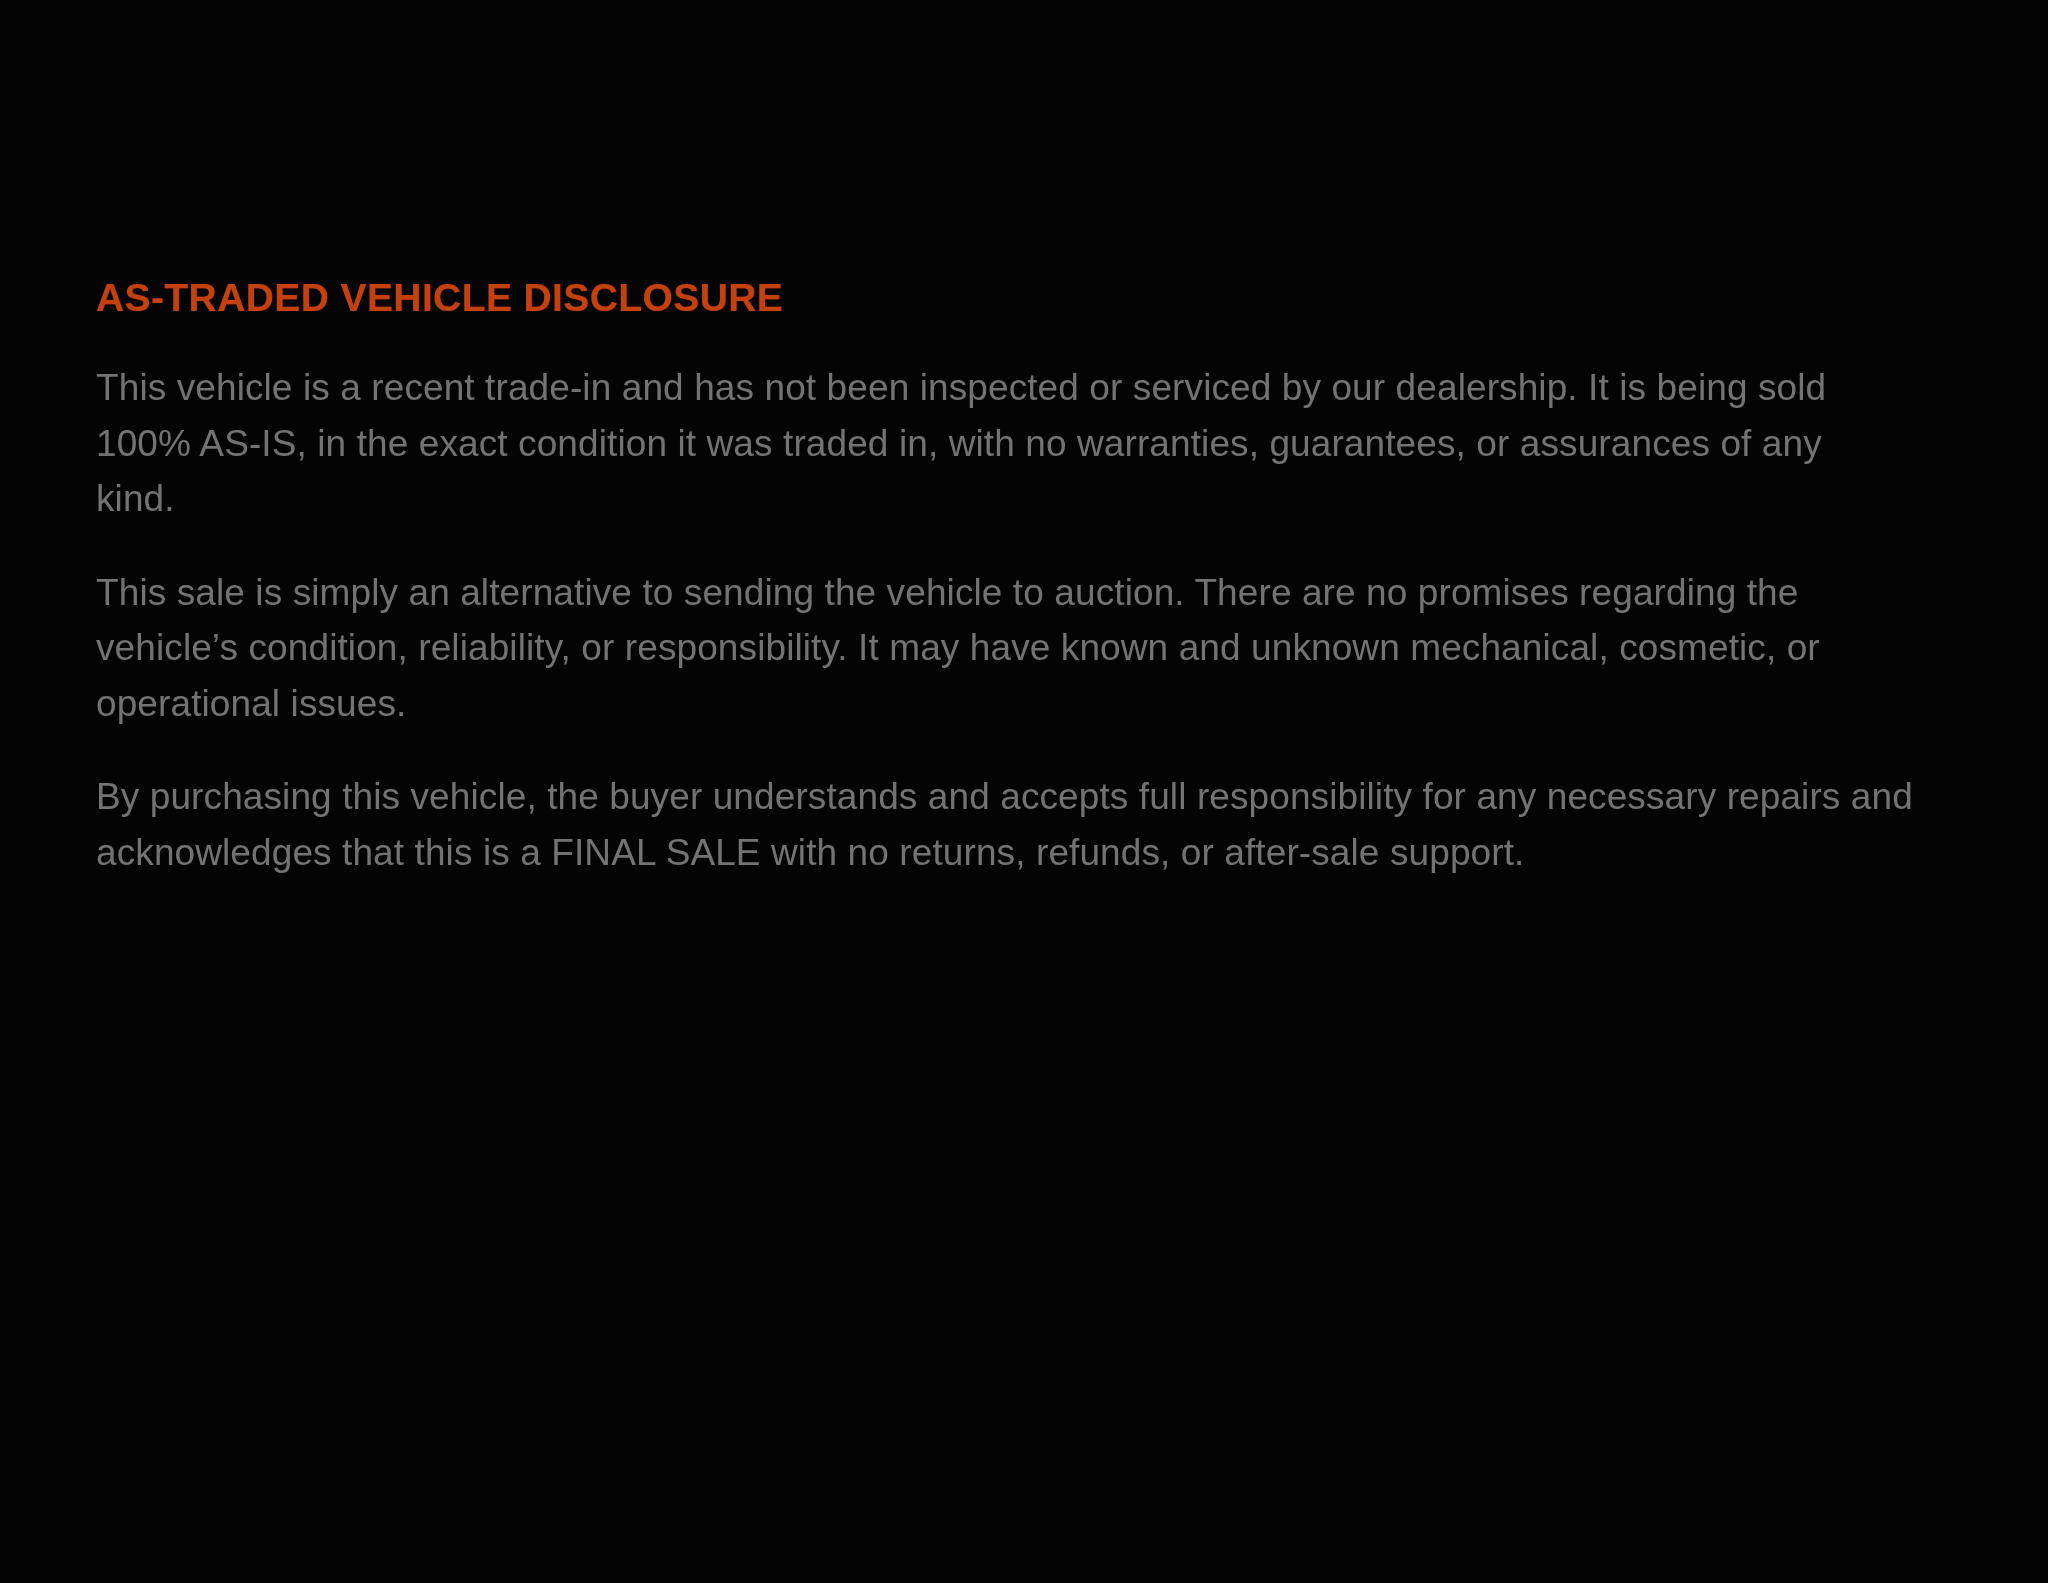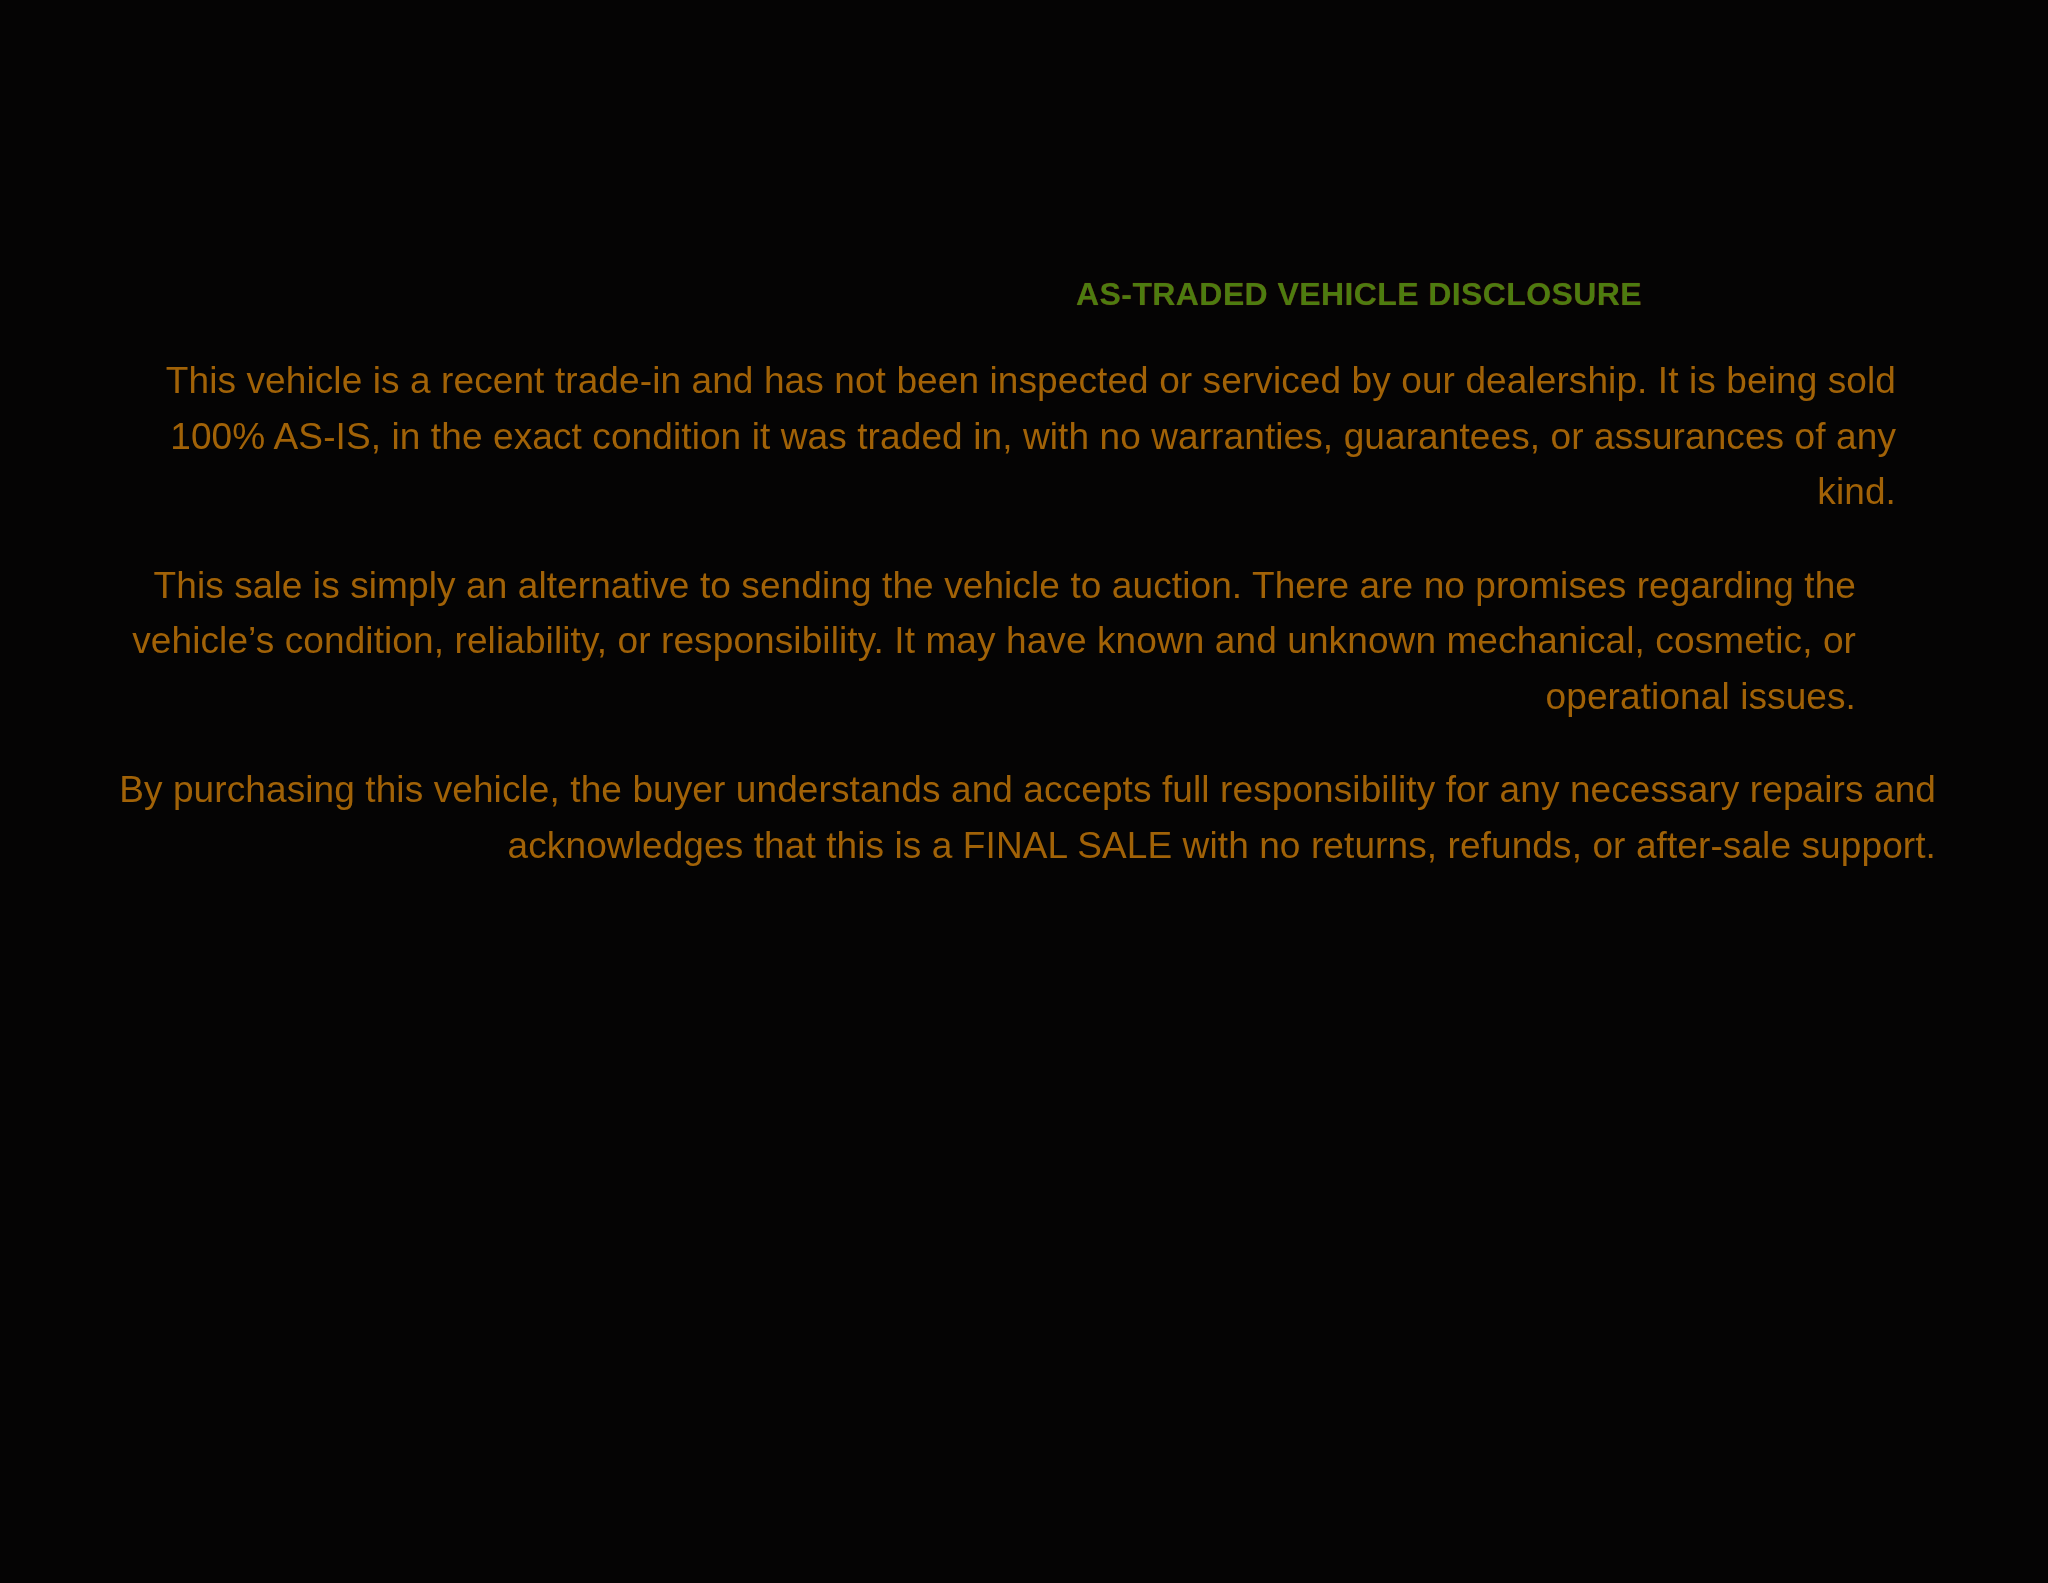--- a/index.html
+++ b/index.html
@@ -21,37 +21,36 @@
     background: #050404;
     box-sizing: border-box;
   }
   .content {
     position: absolute;
     left: 96px;
     top: 276px;
     width: 1856px;
   }
   .disclosure-title {
-    color: #4d7c0f;
-    font-size: 32px;
+    color: #c2410c;
+    font-size: 39px;
     font-weight: bold;
     letter-spacing: 0.4px;
-    text-align: right;
+    text-align: left;
     margin: 0 0 40px 0;
     padding-right: 310px;
     text-shadow: 0 0 1px rgba(239,43,52,0.5);
   }
   .para {
-    color: #a16207;
+    color: #737373;
     font-size: 37px;
     line-height: 1.5;
     margin: 8px 0 38px 0;
     letter-spacing: 0.1px;
     font-weight: 400;
-    text-align: right;
   }
   .para:last-child {
     margin-bottom: 0;
   }
   .p1 { width: 1800px; }
   .p2 { width: 1760px; }
   .p3 { width: 1840px; }
   .p4 { width: 1800px; }
 </style>
 </head>

